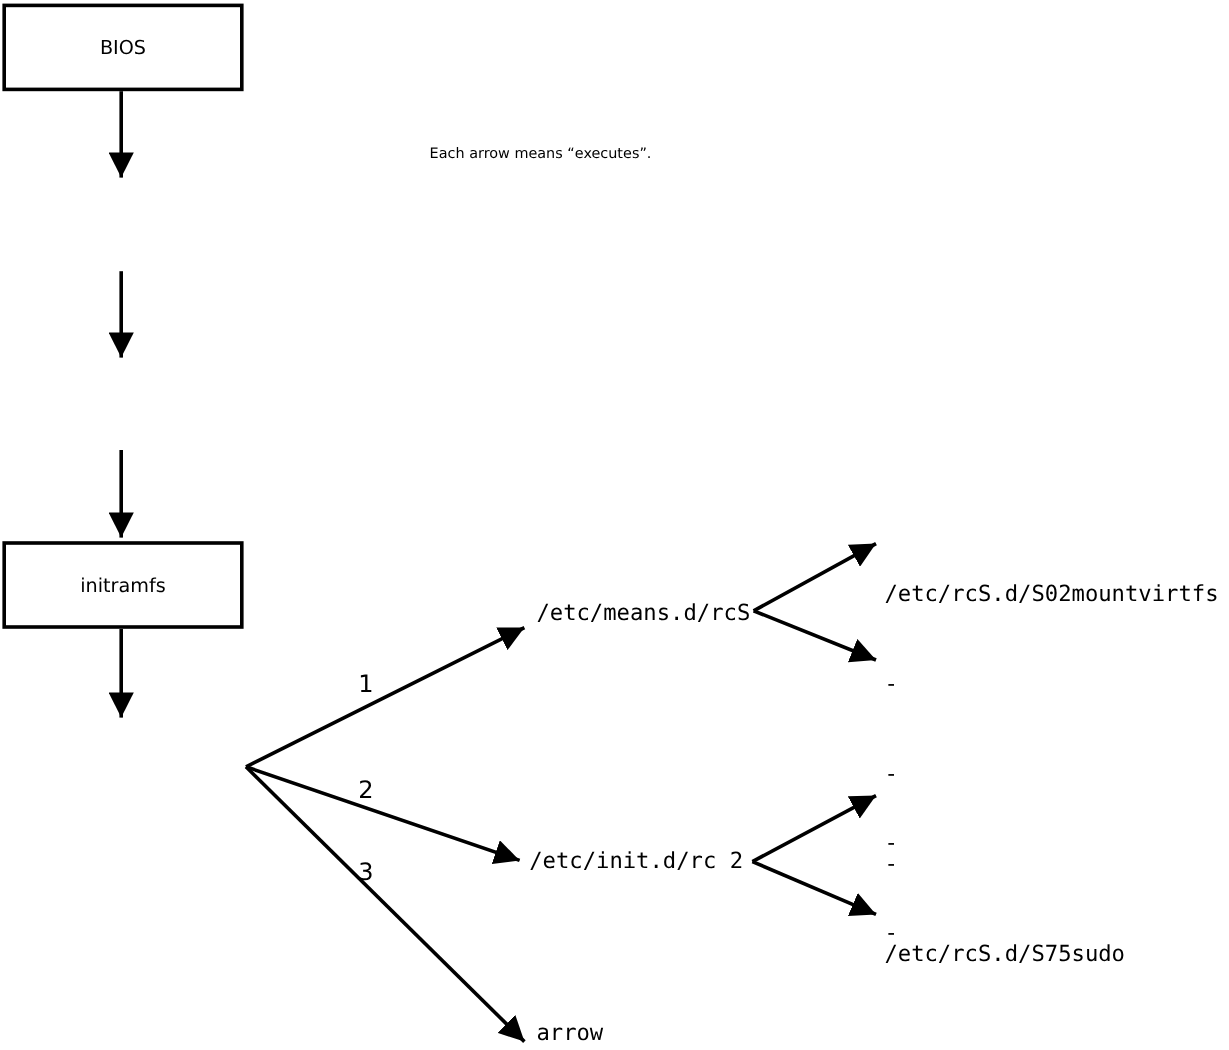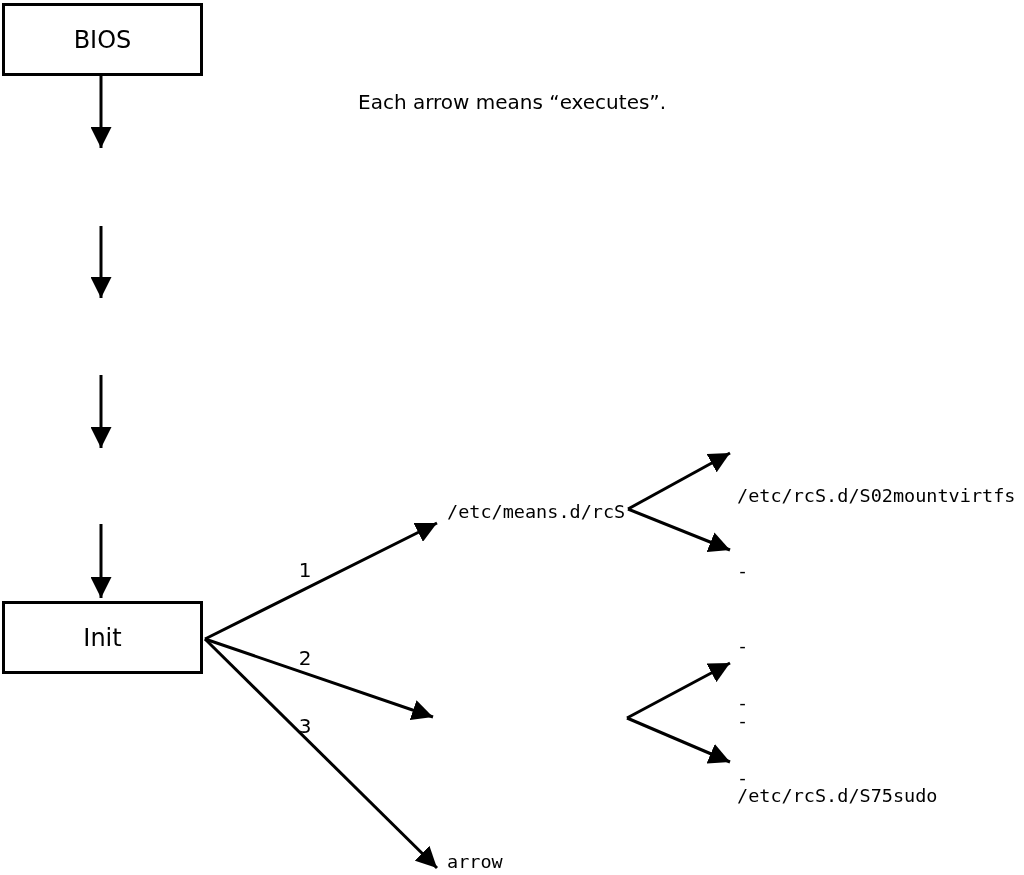--- a/index.html
+++ b/index.html
@@ -5,23 +5,23 @@
   html,body{margin:0;padding:0;background:#ffffff;}
   .canvas{
     position:relative;width:1024px;height:875px;background:#ffffff;
     color:#000000;font-family:"DejaVu Sans",sans-serif;overflow:hidden;
   }
   .wires{position:absolute;left:0;top:0;width:1024px;height:875px;}
   .node{
     position:absolute;left:2px;width:201px;height:73px;
     border:3px solid #000;box-sizing:border-box;background:#fff;
     display:flex;align-items:center;justify-content:center;
-    font-size:24px;line-height:1;white-space:nowrap;
+    font-size:16px;line-height:1;white-space:nowrap;
   }
-  .note{position:absolute;left:358px;top:90px;font-size:20px;line-height:24px;white-space:nowrap;}
+  .note{position:absolute;left:358px;top:116px;font-size:12px;line-height:24px;white-space:nowrap;}
   .num{position:absolute;transform:translate(-50%,-50%);font-size:20px;line-height:1;}
   .mono{font-family:"DejaVu Sans Mono",monospace;font-size:18.5px;white-space:pre;}
   .target{position:absolute;line-height:25px;}
   .group{position:absolute;line-height:25px;}
 </style>
 </head>
 <body>
 
 <div class="canvas">
 
@@ -42,31 +42,32 @@
       <line x1="628" y1="509" x2="730" y2="453" marker-end="url(#ah)"></line>
       <line x1="628" y1="509" x2="730" y2="550" marker-end="url(#ah)"></line>
       <line x1="627" y1="718" x2="730" y2="663" marker-end="url(#ah)"></line>
       <line x1="627" y1="718" x2="730" y2="762" marker-end="url(#ah)"></line>
     </g>
   </svg>
 
   <div class="node" style="top:3px">
       <span>BIOS</span>
     </div>
-  <div class="node" style="top:601px">
-      <span>Init</span>
+  <div class="node" style="top:451px">
+      <span>initramfs</span>
     </div>
 
   <div class="note">Each arrow means “executes”.</div>
 
   <div class="num" style="left:305px;top:570px">1</div>
   <div class="num" style="left:305px;top:658px">2</div>
   <div class="num" style="left:305px;top:726px">3</div>
 
   <div class="mono target" style="left:447px;top:499px">/etc/means.d/rcS</div>
+  <div class="mono target" style="left:441px;top:705px">/etc/init.d/rc 2</div>
   <div class="mono target" style="left:447px;top:849px">arrow</div>
 
   <div class="mono group" style="left:737px;top:433px">
     <div>/etc/rcS.d/S02mountvirtfs</div>
     <div>-</div>
     <div>-</div>
     <div>-</div>
     <div>/etc/rcS.d/S75sudo</div>
   </div>
 

